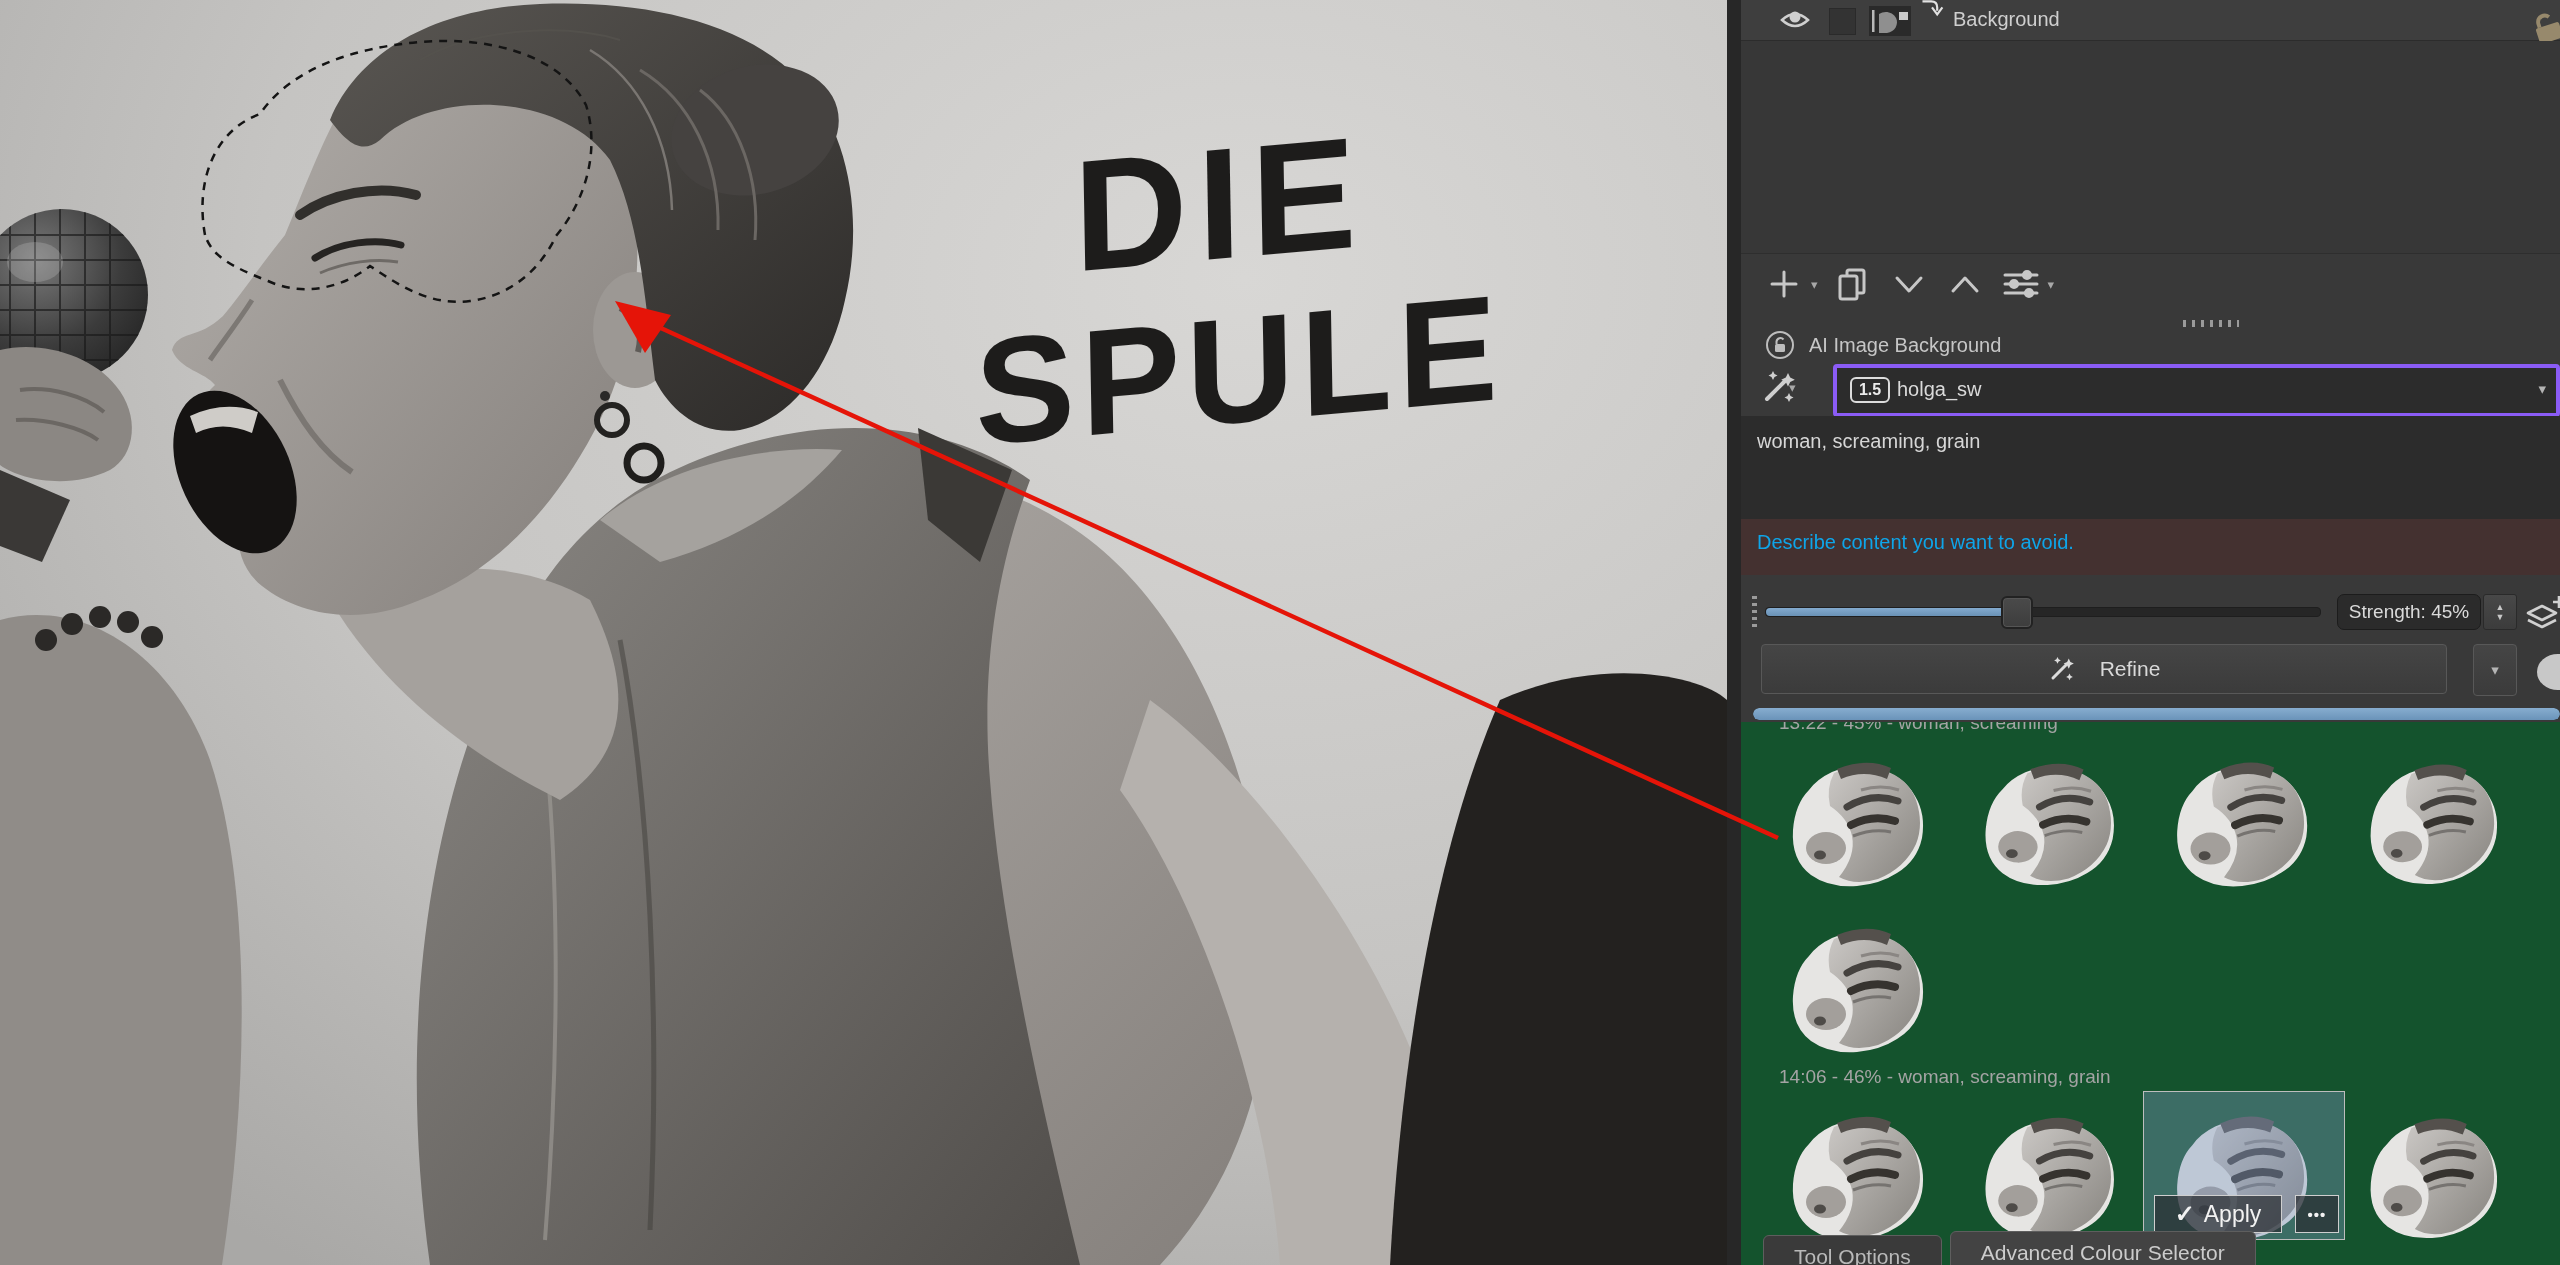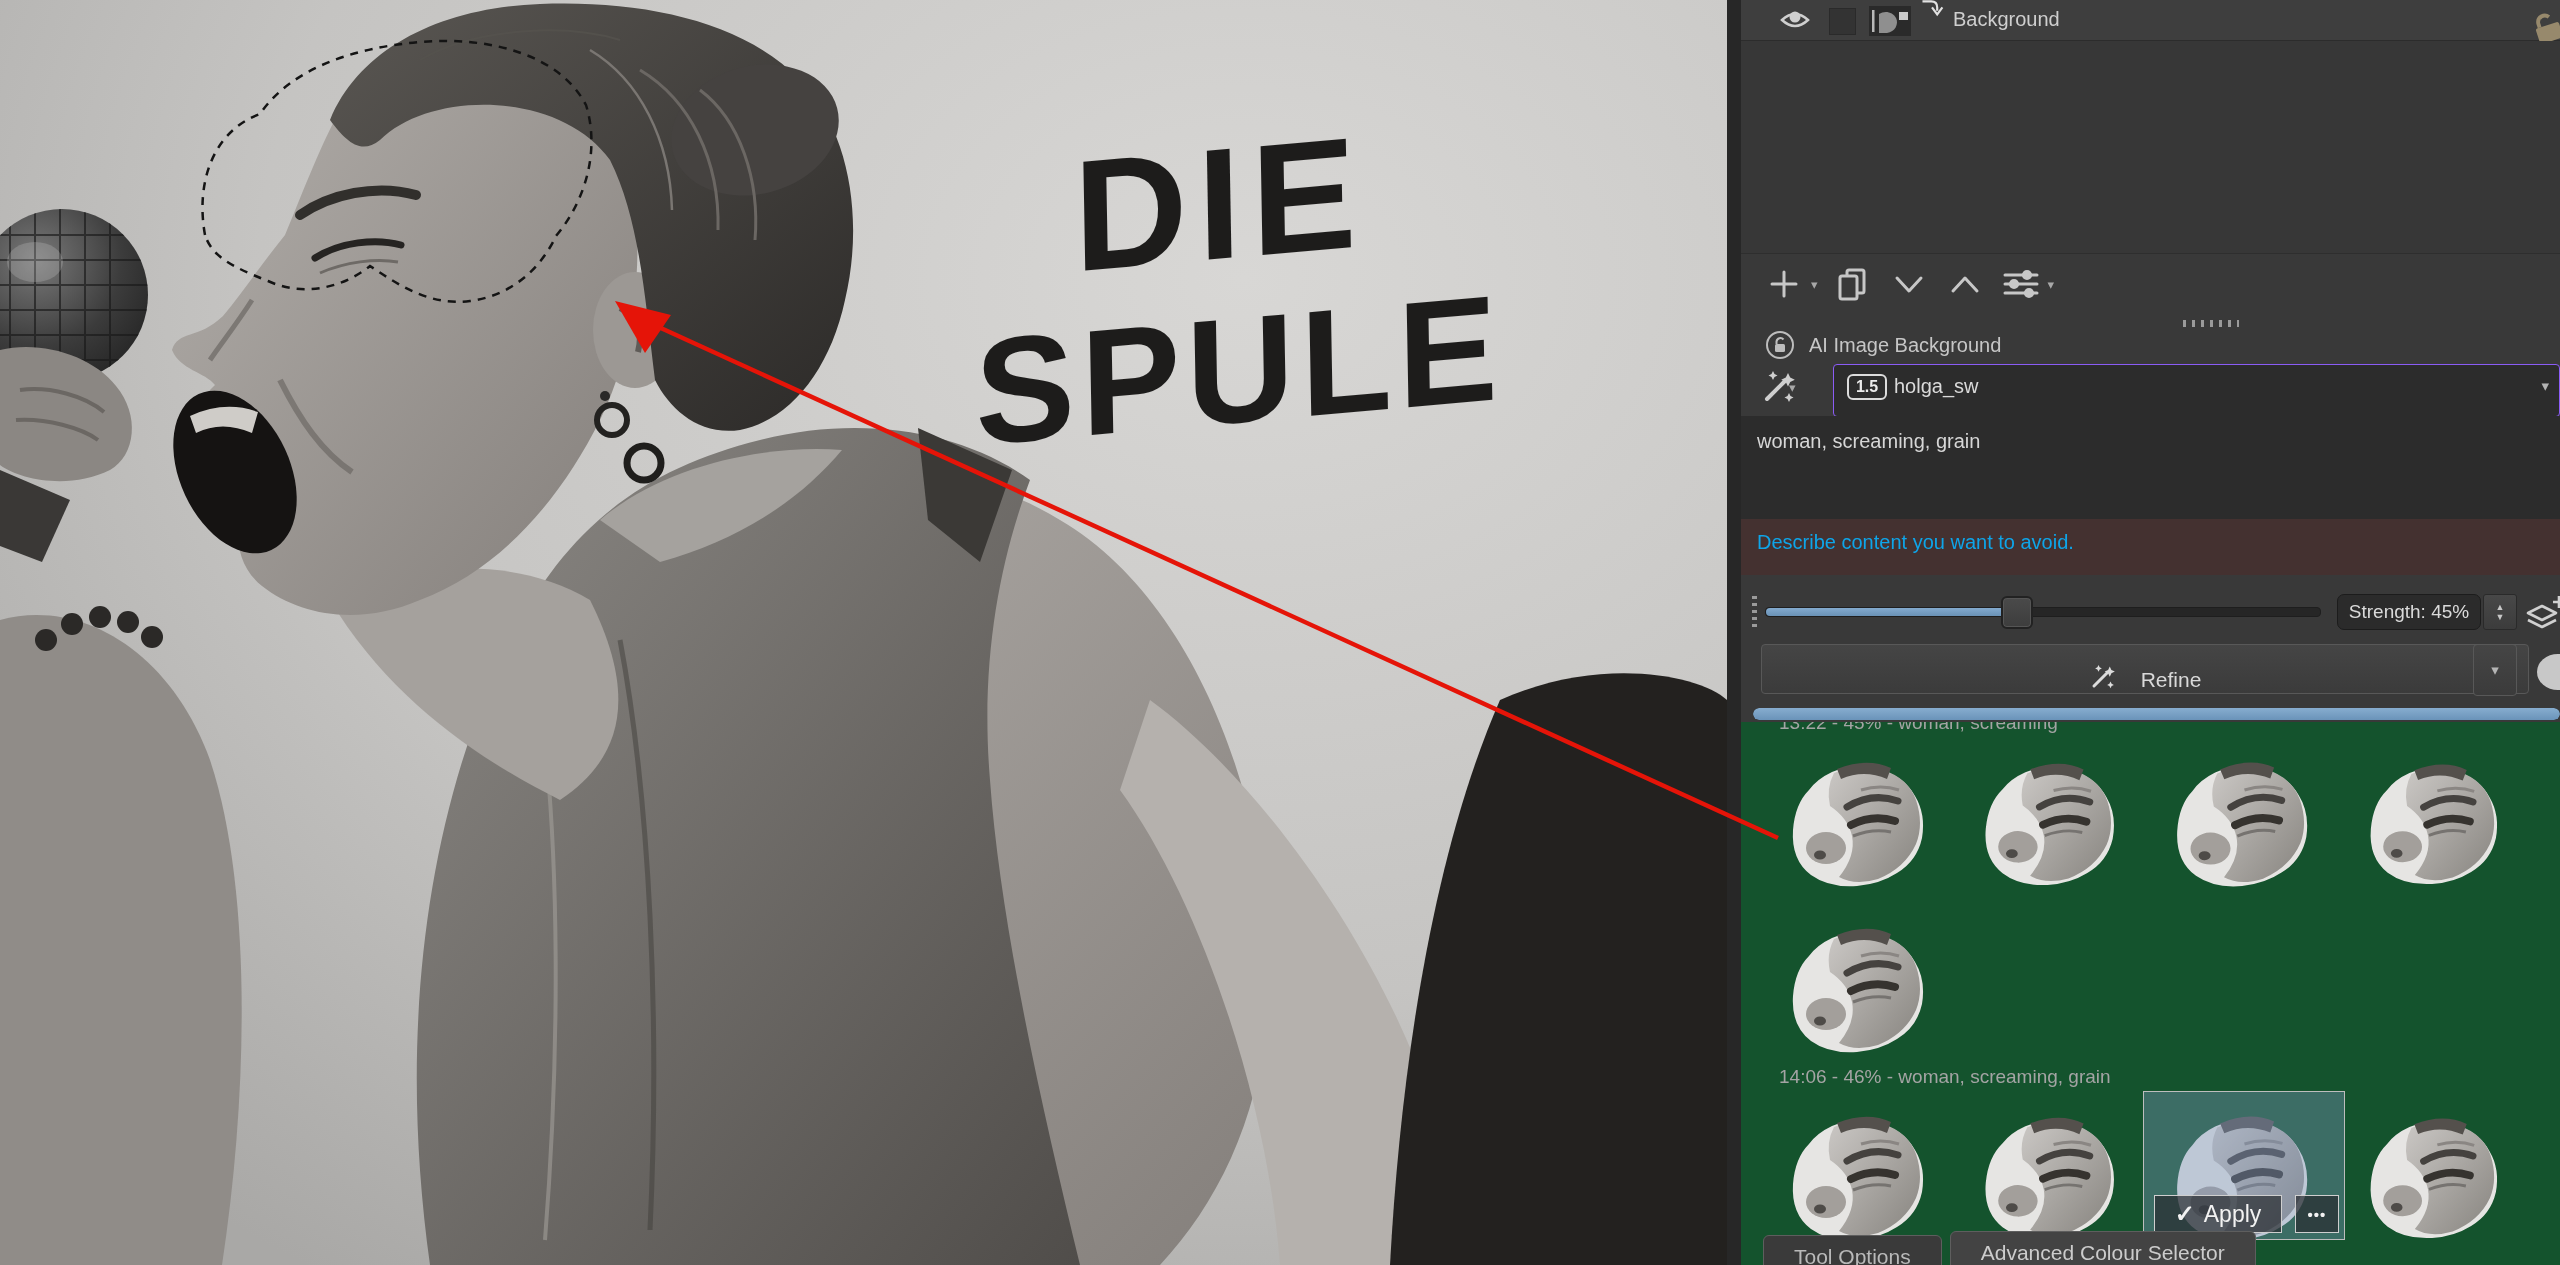--- a/index.html
+++ b/index.html
@@ -38,21 +38,21 @@
 
   
   .ai-header{position:absolute;left:0;top:330px;width:100%;height:32px;}
   .ai-header .pin{position:absolute;left:24px;top:0px;width:30px;height:30px;}
   .ai-title{position:absolute;left:68px;top:4px;font-size:20px;color:#c6c6c6;}
 
   
   .style-row{position:absolute;left:0;top:364px;width:100%;height:46px;}
   .workspace-btn{position:absolute;left:20px;top:2px;width:62px;height:42px;display:flex;align-items:center;}
   .style-combo{position:absolute;left:92px;top:0;width:727px;height:53px;background:#2c2c2c;
-               border:1px solid #8b5cf6;border-radius:4px;box-sizing:border-box;}
+               border:4px solid #8b5cf6;border-radius:4px;box-sizing:border-box;}
   .sd-badge{position:absolute;left:13px;top:9px;min-width:30px;height:22px;border:2px solid #dcdcdc;border-radius:6px;
             font-size:16px;font-weight:bold;color:#ececec;display:flex;align-items:center;justify-content:center;padding:0 3px;}
   .style-name{position:absolute;left:60px;top:10px;font-size:20px;color:#dadada;}
   .combo-arrow{position:absolute;right:10px;top:12px;font-size:15px;color:#b4b4b4;}
 
   
   .prompt-box{position:absolute;left:0;top:416px;width:100%;height:103px;background:#2c2c2c;
               font-size:20px;color:#d6d6d6;padding:14px 16px;box-sizing:border-box;}
   .negative-box{position:absolute;left:0;top:519px;width:100%;height:56px;background:#443130;
                 font-size:20px;color:#0ea5e9;padding:12px 16px;box-sizing:border-box;}
@@ -67,23 +67,23 @@
   .slider-handle{position:absolute;top:4px;left:calc(var(--pct) - 14px);width:28px;height:29px;
                  background:linear-gradient(180deg,#4a4a4a,#3d3d3d);border:2px solid #222;border-radius:6px;box-shadow:0 0 0 1px #555 inset;}
   .spin-box{position:absolute;left:596px;top:594px;width:142px;height:34px;background:#2b2b2b;border:1px solid #1c1c1c;
             border-radius:7px;font-size:19px;color:#dadada;display:flex;align-items:center;justify-content:center;}
   .spin-btns{position:absolute;left:742px;top:594px;width:32px;height:34px;background:linear-gradient(180deg,#484848,#3c3c3c);
              border:1px solid #2a2a2a;border-radius:3px;display:flex;flex-direction:column;align-items:center;justify-content:center;line-height:10px;}
   .spin-btns span{font-size:9px;color:#c8c8c8;}
   .add-region{position:absolute;left:782px;top:590px;width:48px;height:42px;}
 
   
-  .refine-btn{position:absolute;left:20px;top:644px;width:768px;height:50px;
+  .refine-btn{position:absolute;left:20px;top:644px;width:686px;height:50px;
               background:linear-gradient(180deg,#454545,#3b3b3b);border:1px solid #585858;border-radius:4px;
-              display:flex;align-items:flex-end;justify-content:center;gap:24px;font-size:21px;color:#d9d9d9;}
+              display:flex;align-items:center;justify-content:center;gap:24px;font-size:21px;color:#d9d9d9;}
   .refine-drop{position:absolute;left:732px;top:644px;width:42px;height:50px;
                background:linear-gradient(180deg,#454545,#3b3b3b);border:1px solid #585858;border-radius:4px;
                display:flex;align-items:center;justify-content:center;font-size:15px;color:#b4b4b4;}
   .queue-circle{position:absolute;left:796px;top:654px;width:42px;height:36px;border-radius:50%;background:#c8c8c8;}
 
   
   .progress{position:absolute;left:12px;top:708px;width:807px;height:12px;border-radius:6px;background:#2e2e2e;overflow:hidden;}
   .progress-fill{height:100%;background:linear-gradient(180deg,#87adcf,#6a93b9);border-radius:6px;}
 
   

